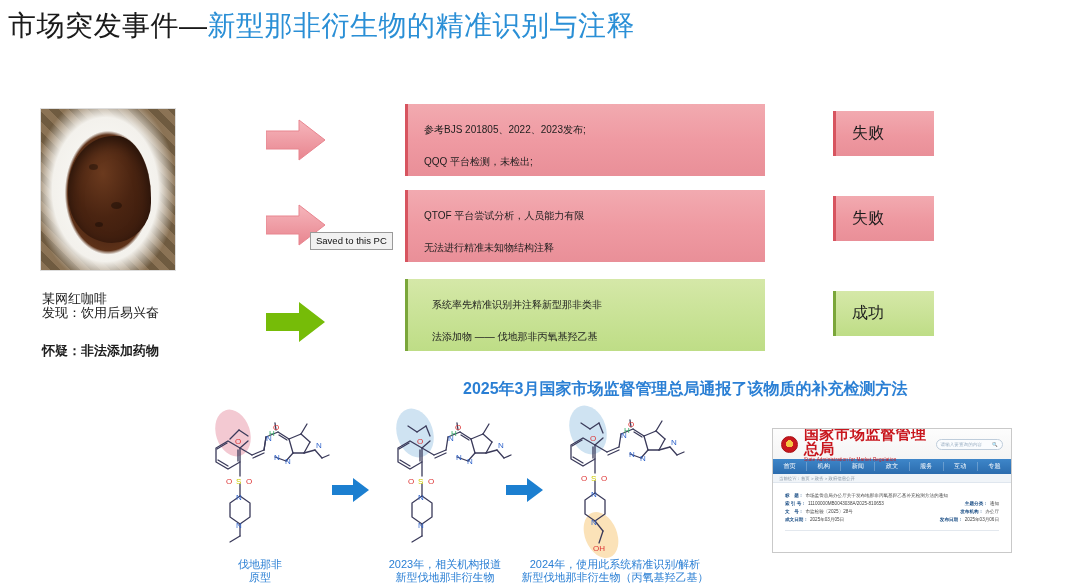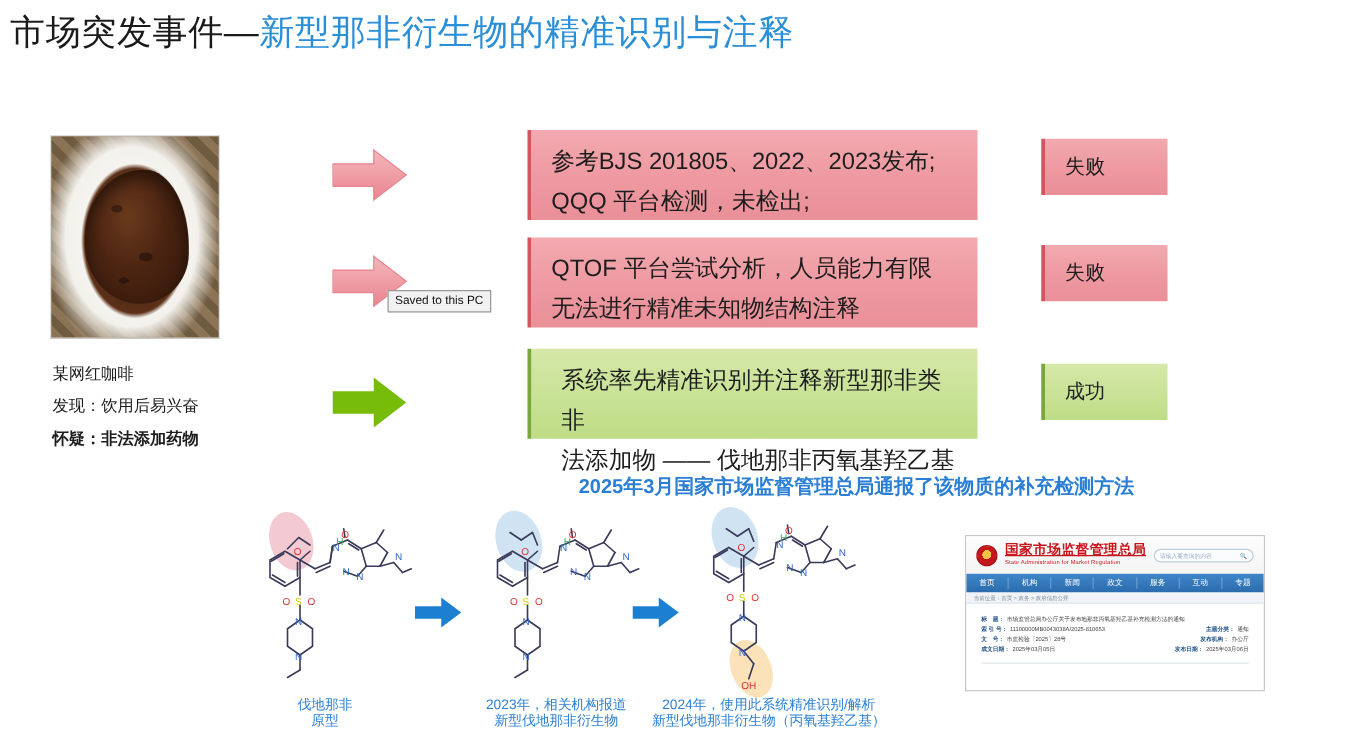--- a/index.html
+++ b/index.html
@@ -41,21 +41,21 @@
   .photo .speck { position:absolute; border-radius:50%; background:rgba(0,0,0,.35); }
 
   
   .arrow { position: absolute; }
   .arrow svg { display:block; }
 
   
   .stbox {
     position: absolute;
     padding: 10px 14px 10px 16px;
-    font-size: 19px; line-height: 32px; color: #1d1d1d; margin-left: 17px;
+    font-size: 10px; line-height: 32px; color: #1d1d1d;
   }
   .stbox.red {
     background: linear-gradient(180deg,#f2aab0 0%, #ef9aa2 50%, #e98f98 100%);
     border-left: 3px solid #d7545f;
   }
   .stbox.green {
     background: linear-gradient(180deg,#d5e8a8 0%, #c8e295 55%, #bedd86 100%);
     border-left: 3px solid #7aa63a;
     padding-left: 24px;
   }
@@ -110,21 +110,21 @@
   .site-head {
     height:30px; background:linear-gradient(180deg,#fdfdfd,#f4f4f4);
     display:flex; align-items:center; padding:0 8px; gap:6px;
   }
   .emblem {
     width:17px; height:17px; border-radius:50%;
     background: radial-gradient(circle at 50% 45%, #f5c542 0 32%, #c8161d 33% 100%);
     border:1px solid #a71015; flex:none;
   }
   .site-titles { line-height:1; }
-  .site-cn { font-size:11px; font-weight:bold; color:#c8161d; letter-spacing:.3px;text-decoration:underline; }
+  .site-cn { font-size:15px; font-weight:bold; color:#c8161d; letter-spacing:.3px; }
   .site-en { font-size:4.6px; color:#c8161d; letter-spacing:.15px; margin-top:2px; }
   .site-search {
     margin-left:auto; width:80px; height:11px; border:1px solid #bfcddb;
     border-radius:6px; background:#fafcfe; display:flex; align-items:center;
     padding:0 4px; font-size:4.6px; color:#9bb0c4; justify-content:space-between;
   }
   .site-nav {
     height:15px; background:linear-gradient(180deg,#3e86c9,#2b6cae);
     display:flex; align-items:center; color:#fff; font-size:6.2px;
   }
@@ -151,21 +151,21 @@
   </div>
 
   <div class="photo">
     <div class="grounds"></div>
     <div class="speck" style="left:36%;top:34%;width:9px;height:6px;"></div>
     <div class="speck" style="left:52%;top:58%;width:11px;height:7px;"></div>
     <div class="speck" style="left:40%;top:70%;width:8px;height:5px;"></div>
   </div>
 
   <div class="caption" style="top:290px;">某网红咖啡</div>
-  <div class="caption" style="top:316px;">发现：饮用后易兴奋</div>
+  <div class="caption" style="top:304px;">发现：饮用后易兴奋</div>
   <div class="caption" style="top:342px;font-weight:bold;">怀疑：非法添加药物</div>
 
   <div class="arrow" style="left:266px;top:118px;">
     <svg width="60" height="44" viewBox="0 0 60 44">
       <defs>
           <linearGradient id="pg1" x1="0" y1="0" x2="0" y2="1">
         <stop offset="0" stop-color="#f6b6bc"></stop>
             <stop offset="1" stop-color="#e8858f"></stop>
       </linearGradient>
         </defs>

